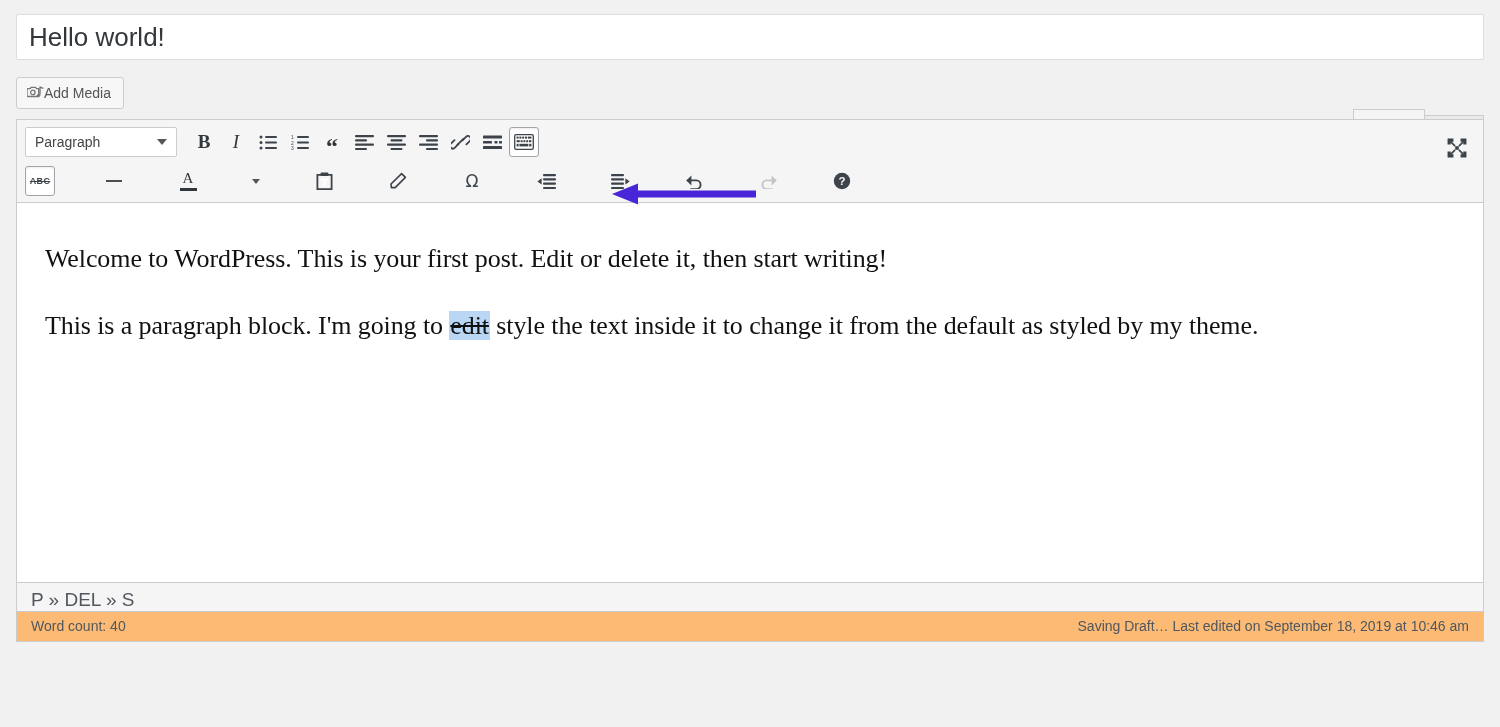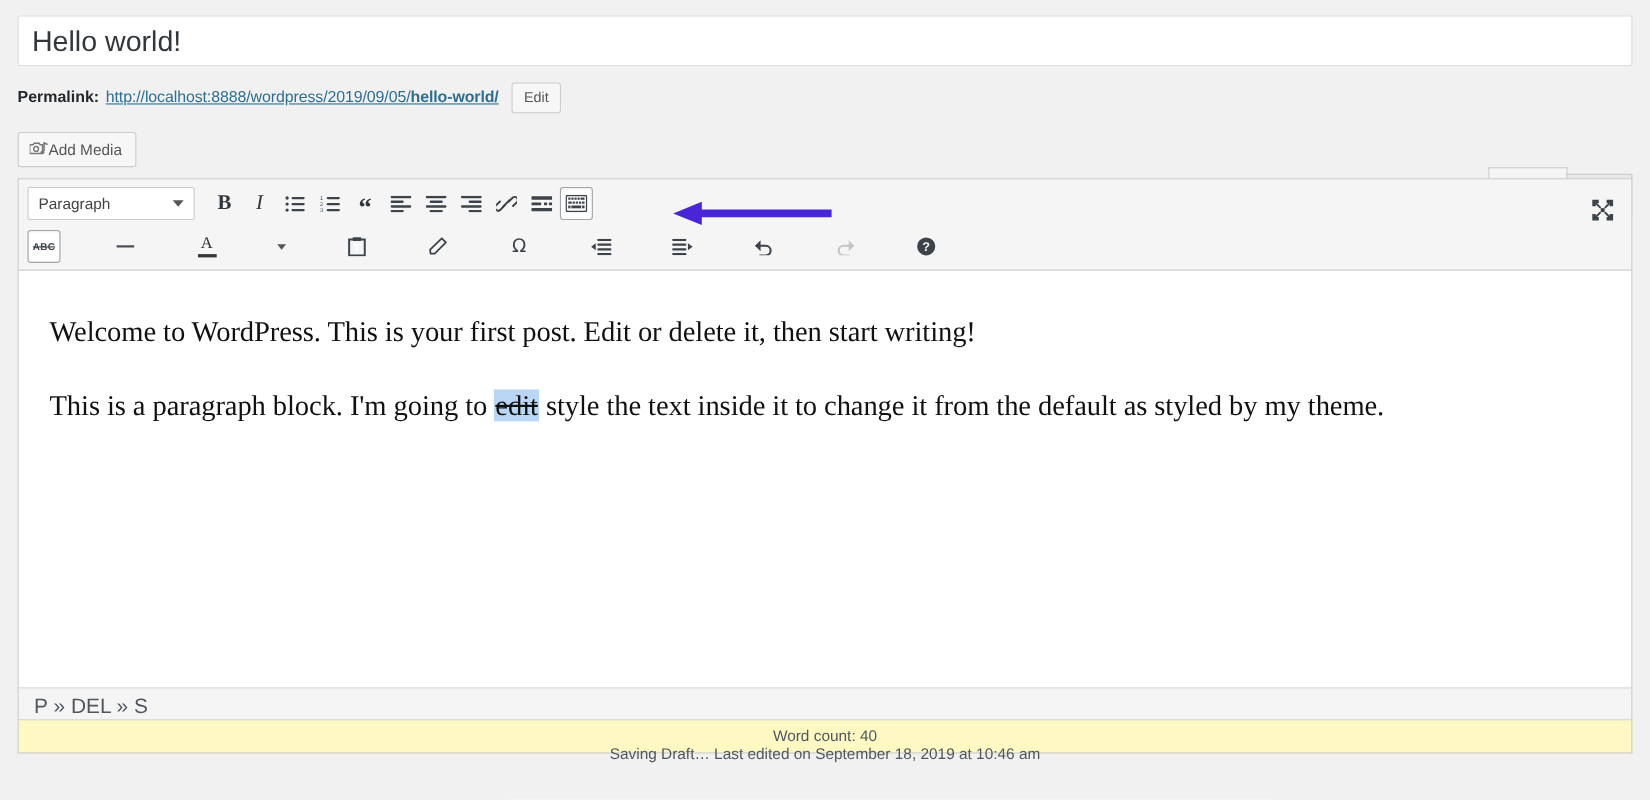--- a/index.html
+++ b/index.html
@@ -313,47 +313,41 @@
     background: #f5f5f5;
     font-size: 19px;
     color: #50575e;
     padding: 6px 12px 7px 14px;
     box-sizing: border-box;
     height: 29px;
   }
   .status-bar {
     border: 1px solid #ccc;
     border-top: none;
-    background: #fef9c3;
+    background: #fdba74;
     font-size: 14px;
     color: #50575e;
     padding: 6px 14px 8px 14px;
     display: flex;
     justify-content: space-between;
     box-sizing: border-box;
     height: 30px;
     align-items: center;
-    flex-direction: column;
   }
   .status-right { color: #50575e; }
 </style>
 </head>
 <body>
 
 <div class="page">
 
   <div class="title-wrap">
     <input class="title-input" type="text" value="Hello world!" style="">
   </div>
 
-  <div class="permalink-row">
-    <span class="permalink-label">Permalink:</span>
-    <a class="permalink-link" href="#"><span>http://localhost:8888/wordpress/2019/09/05/</span><b>hello-world/</b></a>
-    <button class="btn-small">Edit</button>
-  </div>
 
   <div class="editor">
 
     <div class="media-row">
       <div class="add-media">
         <span>
           <svg width="17" height="15" viewBox="0 0 17 15" fill="#777">
             <path d="M0 2.6h3.1l1-1.3h4.4l1 1.3h2.2v7.9H0z" fill="none" stroke="#777" stroke-width="1.3"></path>
             <circle cx="5.8" cy="6.4" r="2.2" fill="none" stroke="#777" stroke-width="1.3"></circle>
             <path d="M13 0.4v8.1" stroke="#777" stroke-width="1.4" fill="none"></path>

